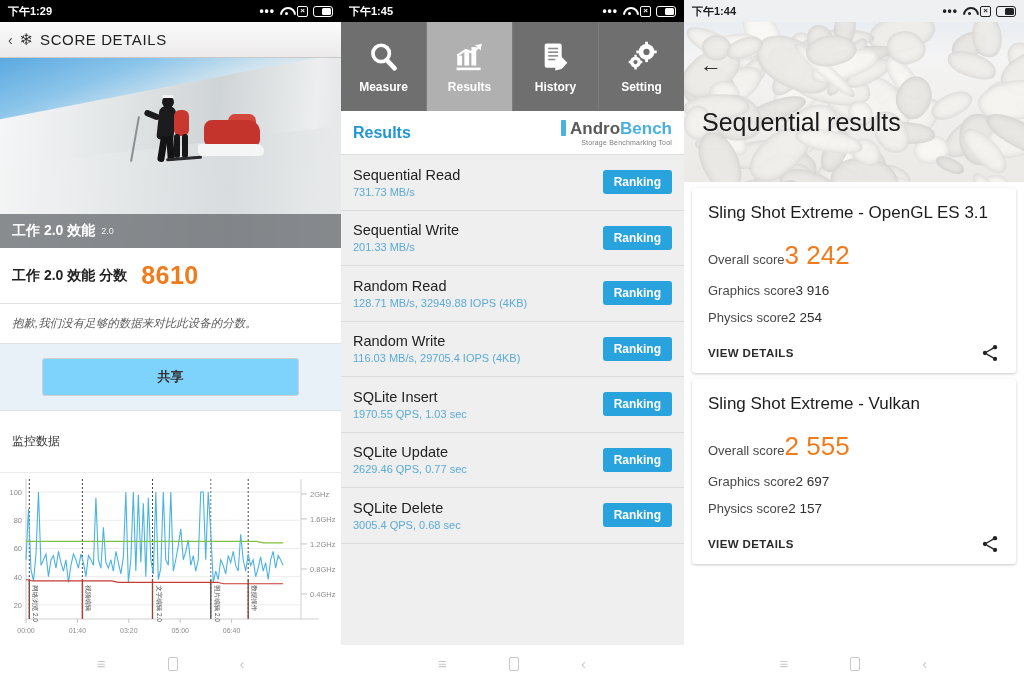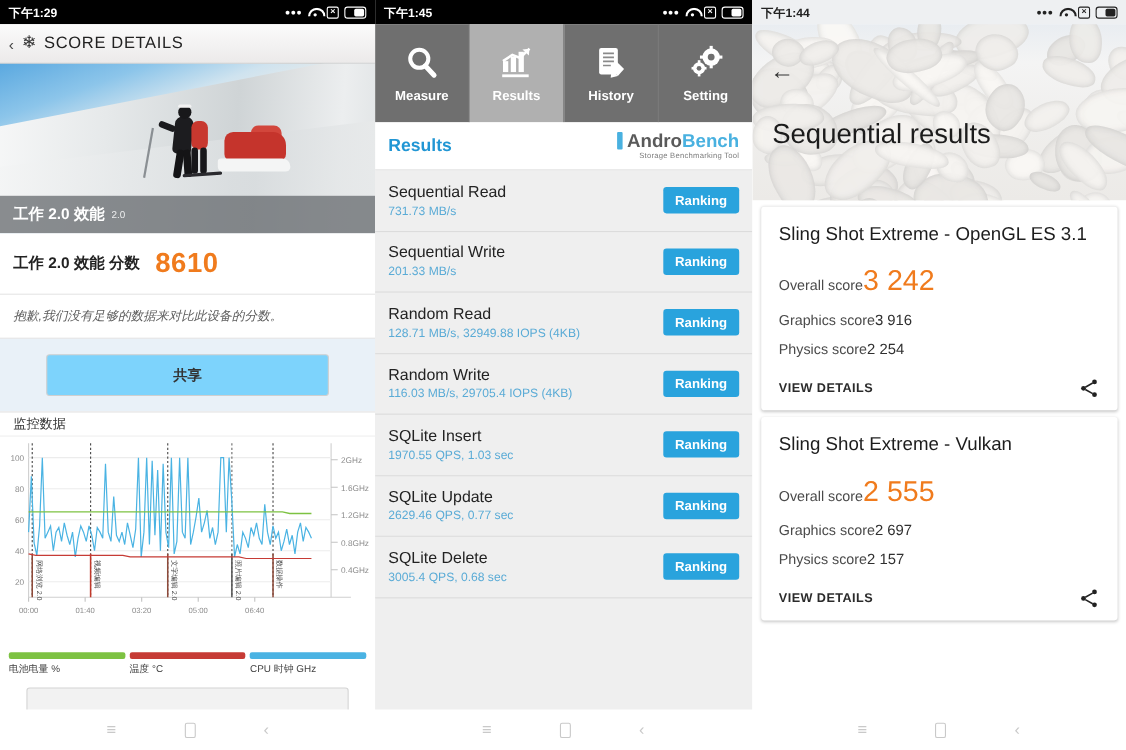--- a/index.html
+++ b/index.html
@@ -45,21 +45,21 @@
   
   .pc-header {
     height: 36px; display: flex; align-items: center; gap: 7px; padding: 0 8px;
     background: linear-gradient(#fbfbfb,#eceaea); border-bottom: 1px solid #c8c8c8;
   }
   .pc-back { font-size: 14px; color: #444; }
   .pc-flake { font-size: 16px; color: #333; line-height: 1; }
   .pc-title { font-size: 15px; letter-spacing: .6px; color: #222; font-weight: 500; }
 
   .pc-hero {
-    position: relative; height: 154px; overflow: hidden;
+    position: relative; height: 190px; overflow: hidden;
     background:
       linear-gradient(135deg,#6fb7e6 0%, #a8d6ef 28%, #dfe9ee 45%, #c9cfd2 60%, #e8eaea 100%);
     padding-left: 12px;
   }
   .hero-sky { position:absolute; inset:0;
     background: linear-gradient(160deg,#5ba9e0 0%,#8cc5ea 18%,#cfe3ef 32%, #e7eaea 42%, #cfd4d6 55%, #f2f2f1 78%, #d6d9da 100%);
   }
   .hero-slope { position:absolute; left:-10%; top:14%; width:130%; height:120%;
     background: linear-gradient(105deg,#fdfdfd 0%, #e6e9ea 30%, #cfd4d6 55%, #eceeef 75%, #c9cfd2 100%);
     transform: rotate(-11deg); }
@@ -109,21 +109,21 @@
   }
   .pc-scorelabel { font-size: 14px; font-weight: 700; color:#222; }
   .pc-scoreval { font-size: 25px; font-weight: 700; color:#f07b1d; letter-spacing:.5px; }
   .pc-note { padding: 12px; font-size: 11.5px; color:#5c5c5c; font-style: italic;
     border-bottom: 1px solid #e2e2e2; background:#fff; }
   .pc-sharewrap { background:#e9f1f8; padding: 14px 42px; }
   .pc-share {
     width:100%; height:38px; background:#7dd3fc; border:1px solid #cfcfcf; border-radius:3px;
     font-size:13px; font-weight:700; color:#333; display:flex; align-items:center; justify-content:center;
   }
-  .pc-sectiontitle { padding: 2px 12px; font-size:12px; color:#333; background:#fff;
+  .pc-sectiontitle { padding: 22px 12px; font-size:12px; color:#333; background:#fff;
     border-top:1px solid #e2e2e2; border-bottom:1px solid #ececec;}
 
   .chartbox { position: relative; height: 190px; background: #fff; padding-left: 2px; }
   .legendrow { display:flex; gap: 4px; padding: 6px 8px 0 8px; }
   .legitem { flex:1; }
   .legbar { height: 6px; border-radius: 2px; }
   .leglabel { font-size: 9px; color:#444; margin-top: 3px; }
   .btm-btn { margin: 10px 24px 0 24px; height: 30px; background:#f2f2f2;
     border:1px solid #d4d4d4; border-radius:3px; }
 

